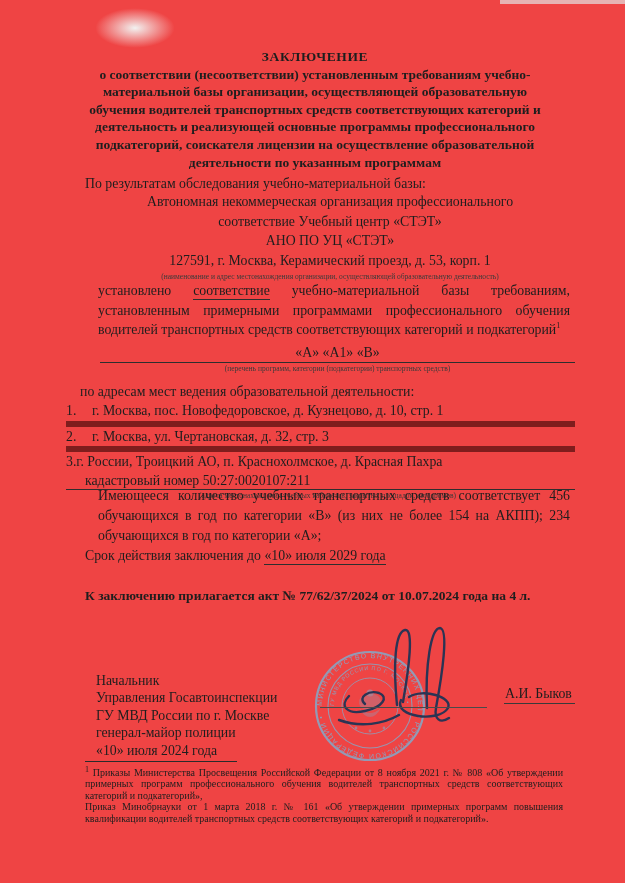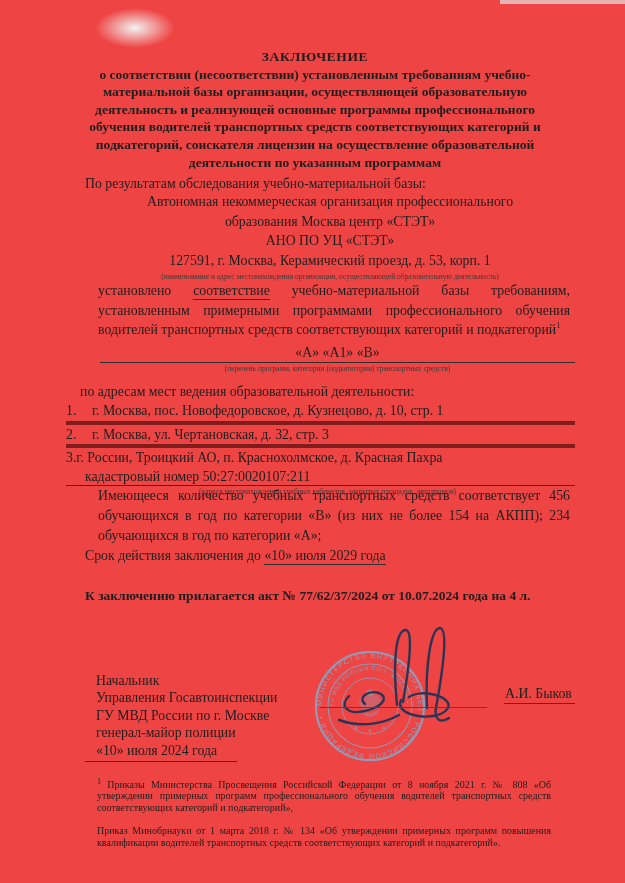--- a/index.html
+++ b/index.html
@@ -24,63 +24,63 @@
   .para{position:absolute;left:98px;width:472px;font-size:13.8px;line-height:19.5px;
     text-align:justify;margin:0;}
   .p-compliance{top:281px;}
   .u{border-bottom:1px solid #2e2e2e;padding-bottom:.5px;}
   sup.fn{font-size:8px;line-height:0;vertical-align:super;}
   .categories{position:absolute;top:344px;left:100px;width:475px;font-size:13.8px;}
   .categories .cat-line{text-align:center;line-height:18px;border-bottom:1px solid #2e2e2e;}
   
   .addresses{position:absolute;top:382px;left:80px;width:495px;font-size:13.8px;}
   .addresses .intro{line-height:19px;}
-  .addr-item{border-bottom:4px solid #7f1d1d;line-height:19.5px;margin-left:-14px;padding-left:0;}
+  .addr-item{border-bottom:6px solid #7f1d1d;line-height:19.5px;margin-left:-14px;padding-left:0;}
   .addr-item .num{display:inline-block;width:26px;}
   .addr-line1{line-height:19.5px;margin-left:-14px;}
   .addr-line2{border-bottom:1px solid #2e2e2e;line-height:17.5px;margin-left:-14px;padding-left:19px;}
   
   .p-capacity{top:486px;line-height:20px;}
   .validity{position:absolute;top:546px;left:85px;width:480px;font-size:13.8px;line-height:19px;}
   .attachment{position:absolute;top:586px;left:85px;width:480px;font-size:13.5px;line-height:19px;font-weight:bold;}
   
   .sig-left{position:absolute;top:672px;left:96px;font-size:13.8px;line-height:17.4px;}
   .stamp{position:absolute;top:648px;left:312px;filter:blur(.35px);opacity:.92;}
   .scribble{position:absolute;top:620px;left:335px;}
   .sig-line{position:absolute;top:707px;left:320px;width:167px;border-top:1px solid #4a4a4a;}
   .sig-name{position:absolute;top:685px;left:504px;font-size:13.8px;line-height:17px;
     border-bottom:1px solid #3a3a3a;padding:0 3px 1px 1px;}
   
   .fn-rule{position:absolute;top:761px;left:85px;width:152px;border-top:1.6px solid #2b2b2b;}
   .footnote{position:absolute;top:767px;left:85px;width:478px;font-size:10px;line-height:11.4px;
     text-align:justify;}
-  .footnote p{margin:12px;}
+  .footnote p{margin:0;}
 </style>
 </head>
 <body>
 
 <div class="page">
 
   <div class="artifact-top"></div>
   <div class="artifact-blob"></div>
 
   <div class="title">
     <div class="heading">ЗАКЛЮЧЕНИЕ</div>
     <div>о соответствии (несоответствии) установленным требованиям учебно-</div>
     <div>материальной базы организации, осуществляющей образовательную</div>
+    <div>обучения водителей транспортных средств соответствующих категорий и</div>
     <div>деятельность и реализующей основные программы профессионального</div>
-    <div>обучения водителей транспортных средств соответствующих категорий и</div>
     <div>подкатегорий, соискателя лицензии на осуществление образовательной</div>
     <div>деятельности по указанным программам</div>
   </div>
 
   <div class="survey">
     <div class="plain">По результатам обследования учебно-материальной базы:</div>
     <div class="ruled centerline">Автономная некоммерческая организация профессионального</div>
-    <div class="ruled centerline">образования Москва центр «СТЭТ»</div>
+    <div class="ruled centerline">соответствие Учебный центр «СТЭТ»</div>
     <div class="ruled centerline">АНО ПО УЦ «СТЭТ»</div>
     <div class="ruled centerline">127591, г. Москва, Керамический проезд, д. 53, корп. 1</div>
     <div class="caption">(наименование и адрес местонахождения организации, осуществляющей образовательную деятельность)</div>
   </div>
 
   <p class="para p-compliance"><span>установлено </span><span class="u">соответствие</span><span> учебно-материальной базы требованиям, установленным примерными программами профессионального обучения водителей транспортных средств соответствующих категорий и подкатегорий</span><sup class="fn">1</sup></p>
 
   <div class="categories">
     <div class="cat-line">«А» «А1» «В»</div>
     <div class="caption">(перечень программ, категории (подкатегории) транспортных средств)</div>
@@ -144,16 +144,16 @@
       <path d="M 66,80 C 58,97 104,103 113,88 C 118,77 88,68 74,77"></path>
     </g>
   </svg>
 
   <div class="sig-line"></div>
   <div class="sig-name">А.И. Быков</div>
 
   <div class="fn-rule"></div>
   <div class="footnote">
     <p><sup class="fn">1</sup> <span>Приказы Министерства Просвещения Российской Федерации от 8 ноября 2021 г. № 808 «Об утверждении примерных программ профессионального обучения водителей транспортных средств соответствующих категорий и подкатегорий»,</span></p>
-    <p>Приказ Минобрнауки от 1 марта 2018 г. № 134 «Об утверждении примерных программ повышения квалификации водителей транспортных средств соответствующих категорий и подкатегорий».</p>
+    <p>Приказ Минобрнауки от 1 марта 2018 г. № 161 «Об утверждении примерных программ повышения квалификации водителей транспортных средств соответствующих категорий и подкатегорий».</p>
   </div>
 
 </div>
 
 </body></html>

